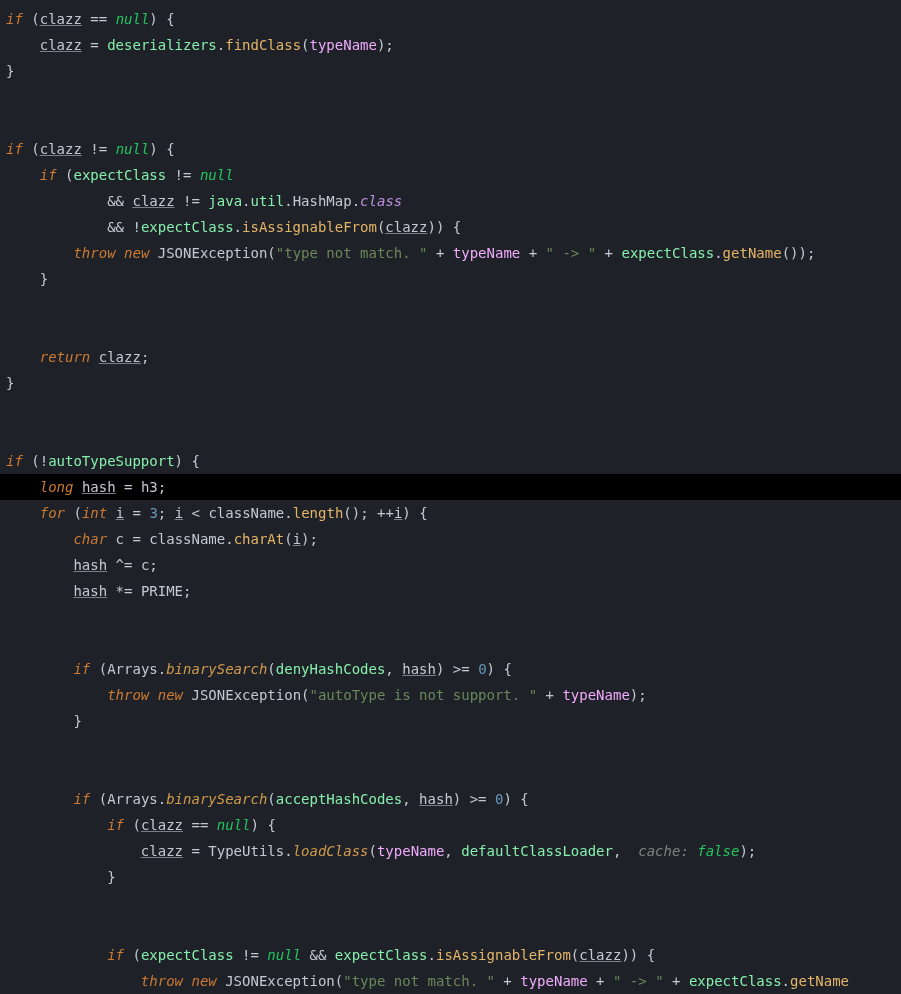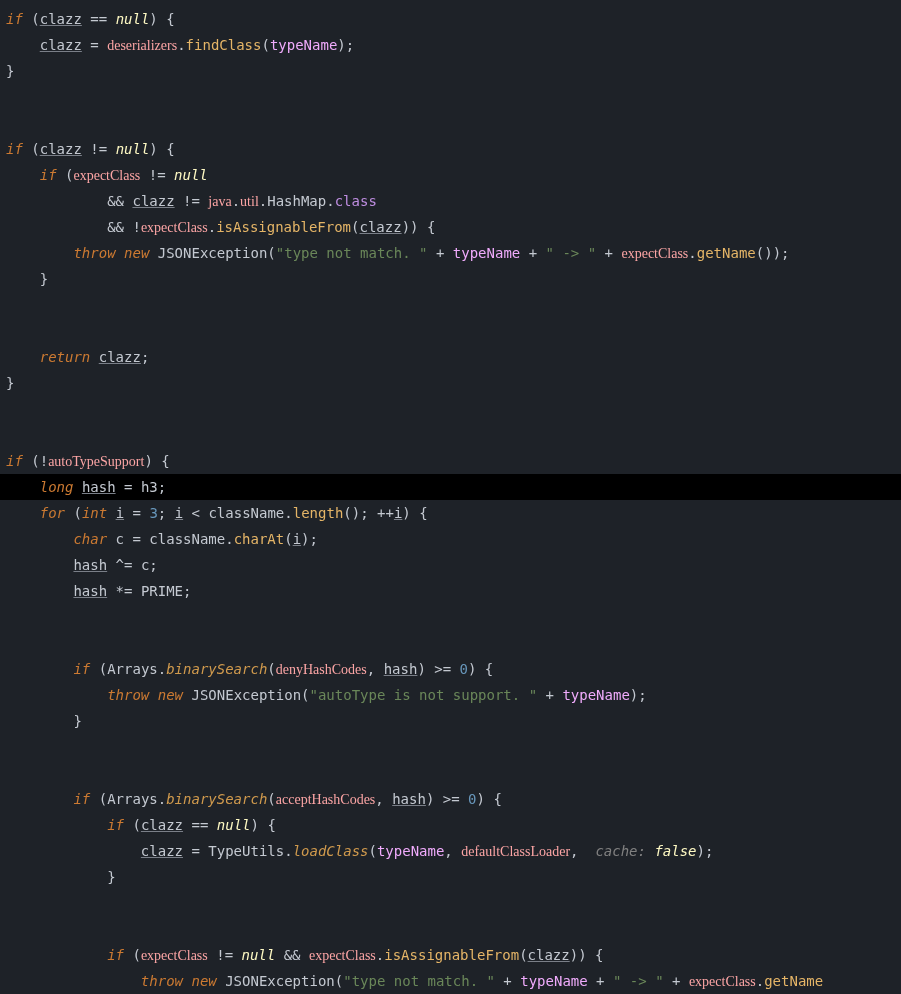--- a/index.html
+++ b/index.html
@@ -24,28 +24,28 @@
     height: 26px;
   }
   .hl {
     background: #000000;
     display: block;
     margin: 0 -6px;
     padding: 0 6px;
   }
   
   .kw    { color: #cc7a32; font-style: italic; text-align: right; }            
-  .kwv   { color: #fef9c3; font-style: italic; }            
+  .kwv   { color: #22c55e; font-style: italic; }            
   .op    { color: #c4c9d1; }                                 
   .ul    { text-decoration: underline; text-decoration-color: #7a7f88; text-align: center; }
   .ident { color: #c4c9d1; }
-  .field { color: #fca5a5; font-family: Liberation Serif, serif; }                                 
+  .field { color: #86efac; }                                 
   .method{ color: #e5b567; }                                 
   .methodI{ color: #d09a4d; font-style: italic; }                                 
-  .enum  { color: #be8de0; }             
+  .enum  { color: #be8de0; font-style: italic; }             
   .str   { color: #6a8759; }                                 
   .num   { color: #6897bb; }                                 
   .param { color: #f0abfc; }
   .ann   { color: #808080; font-style: italic; }             
   .brace { color: #c4c9d1; }
 </style>
 </head>
 <body>
 
 <pre><span class="line"><span class="kw">if</span> <span class="op">(</span><span class="ul ident">clazz</span> <span class="op">==</span> <span class="kwv">null</span><span class="op">)</span> <span class="brace">{</span></span><span class="line">    <span class="ul ident">clazz</span> <span class="op">=</span> <span class="field">deserializers</span><span class="op">.</span><span class="method">findClass</span><span class="op">(</span><span class="param">typeName</span><span class="op">);</span></span><span class="line"><span class="brace">}</span></span><span class="line"></span><span class="line"></span><span class="line"><span class="kw">if</span> <span class="op">(</span><span class="ul ident">clazz</span> <span class="op">!=</span> <span class="kwv">null</span><span class="op">)</span> <span class="brace">{</span></span><span class="line">    <span class="kw">if</span> <span class="op">(</span><span class="field">expectClass</span> <span class="op">!=</span> <span class="kwv">null</span></span><span class="line">            <span class="op">&amp;&amp;</span> <span class="ul ident">clazz</span> <span class="op">!=</span> <span class="field">java</span><span class="op">.</span><span class="field">util</span><span class="op">.</span><span class="ident">HashMap</span><span class="op">.</span><span class="enum">class</span></span><span class="line">            <span class="op">&amp;&amp; !</span><span class="field">expectClass</span><span class="op">.</span><span class="method">isAssignableFrom</span><span class="op">(</span><span class="ul ident">clazz</span><span class="op">))</span> <span class="brace">{</span></span><span class="line">        <span class="kw">throw</span> <span class="kw">new</span> <span class="ident">JSONException</span><span class="op">(</span><span class="str">"type not match. "</span> <span class="op">+</span> <span class="param">typeName</span> <span class="op">+</span> <span class="str">" -&gt; "</span> <span class="op">+</span> <span class="field">expectClass</span><span class="op">.</span><span class="method">getName</span><span class="op">());</span></span><span class="line">    <span class="brace">}</span></span><span class="line"></span><span class="line"></span><span class="line">    <span class="kw">return</span> <span class="ul ident">clazz</span><span class="op">;</span></span><span class="line"><span class="brace">}</span></span><span class="line"></span><span class="line"></span><span class="line"><span class="kw">if</span> <span class="op">(!</span><span class="field">autoTypeSupport</span><span class="op">)</span> <span class="brace">{</span></span><span class="line hl">    <span class="kw">long</span> <span class="ul ident">hash</span> <span class="op">=</span> <span class="ident">h3</span><span class="op">;</span></span><span class="line">    <span class="kw">for</span> <span class="op">(</span><span class="kw">int</span> <span class="ul ident">i</span> <span class="op">=</span> <span class="num">3</span><span class="op">;</span> <span class="ul ident">i</span> <span class="op">&lt;</span> <span class="ident">className</span><span class="op">.</span><span class="method">length</span><span class="op">();</span> <span class="op">++</span><span class="ul ident">i</span><span class="op">)</span> <span class="brace">{</span></span><span class="line">        <span class="kw">char</span> <span class="ident">c</span> <span class="op">=</span> <span class="ident">className</span><span class="op">.</span><span class="method">charAt</span><span class="op">(</span><span class="ul ident">i</span><span class="op">);</span></span><span class="line">        <span class="ul ident">hash</span> <span class="op">^=</span> <span class="ident">c</span><span class="op">;</span></span><span class="line">        <span class="ul ident">hash</span> <span class="op">*=</span> <span class="ident">PRIME</span><span class="op">;</span></span><span class="line"></span><span class="line"></span><span class="line">        <span class="kw">if</span> <span class="op">(</span><span class="ident">Arrays</span><span class="op">.</span><span class="methodI">binarySearch</span><span class="op">(</span><span class="field">denyHashCodes</span><span class="op">,</span> <span class="ul ident">hash</span><span class="op">)</span> <span class="op">&gt;=</span> <span class="num">0</span><span class="op">)</span> <span class="brace">{</span></span><span class="line">            <span class="kw">throw</span> <span class="kw">new</span> <span class="ident">JSONException</span><span class="op">(</span><span class="str">"autoType is not support. "</span> <span class="op">+</span> <span class="param">typeName</span><span class="op">);</span></span><span class="line">        <span class="brace">}</span></span><span class="line"></span><span class="line"></span><span class="line">        <span class="kw">if</span> <span class="op">(</span><span class="ident">Arrays</span><span class="op">.</span><span class="methodI">binarySearch</span><span class="op">(</span><span class="field">acceptHashCodes</span><span class="op">,</span> <span class="ul ident">hash</span><span class="op">)</span> <span class="op">&gt;=</span> <span class="num">0</span><span class="op">)</span> <span class="brace">{</span></span><span class="line">            <span class="kw">if</span> <span class="op">(</span><span class="ul ident">clazz</span> <span class="op">==</span> <span class="kwv">null</span><span class="op">)</span> <span class="brace">{</span></span><span class="line">                <span class="ul ident">clazz</span> <span class="op">=</span> <span class="ident">TypeUtils</span><span class="op">.</span><span class="methodI">loadClass</span><span class="op">(</span><span class="param">typeName</span><span class="op">,</span> <span class="field">defaultClassLoader</span><span class="op">,</span>  <span class="ann">cache:</span> <span class="kwv">false</span><span class="op">);</span></span><span class="line">            <span class="brace">}</span></span><span class="line"></span><span class="line"></span><span class="line">            <span class="kw">if</span> <span class="op">(</span><span class="field">expectClass</span> <span class="op">!=</span> <span class="kwv">null</span> <span class="op">&amp;&amp;</span> <span class="field">expectClass</span><span class="op">.</span><span class="method">isAssignableFrom</span><span class="op">(</span><span class="ul ident">clazz</span><span class="op">))</span> <span class="brace">{</span></span><span class="line">                <span class="kw">throw</span> <span class="kw">new</span> <span class="ident">JSONException</span><span class="op">(</span><span class="str">"type not match. "</span> <span class="op">+</span> <span class="param">typeName</span> <span class="op">+</span> <span class="str">" -&gt; "</span> <span class="op">+</span> <span class="field">expectClass</span><span class="op">.</span><span class="method">getName</span></span></pre>

